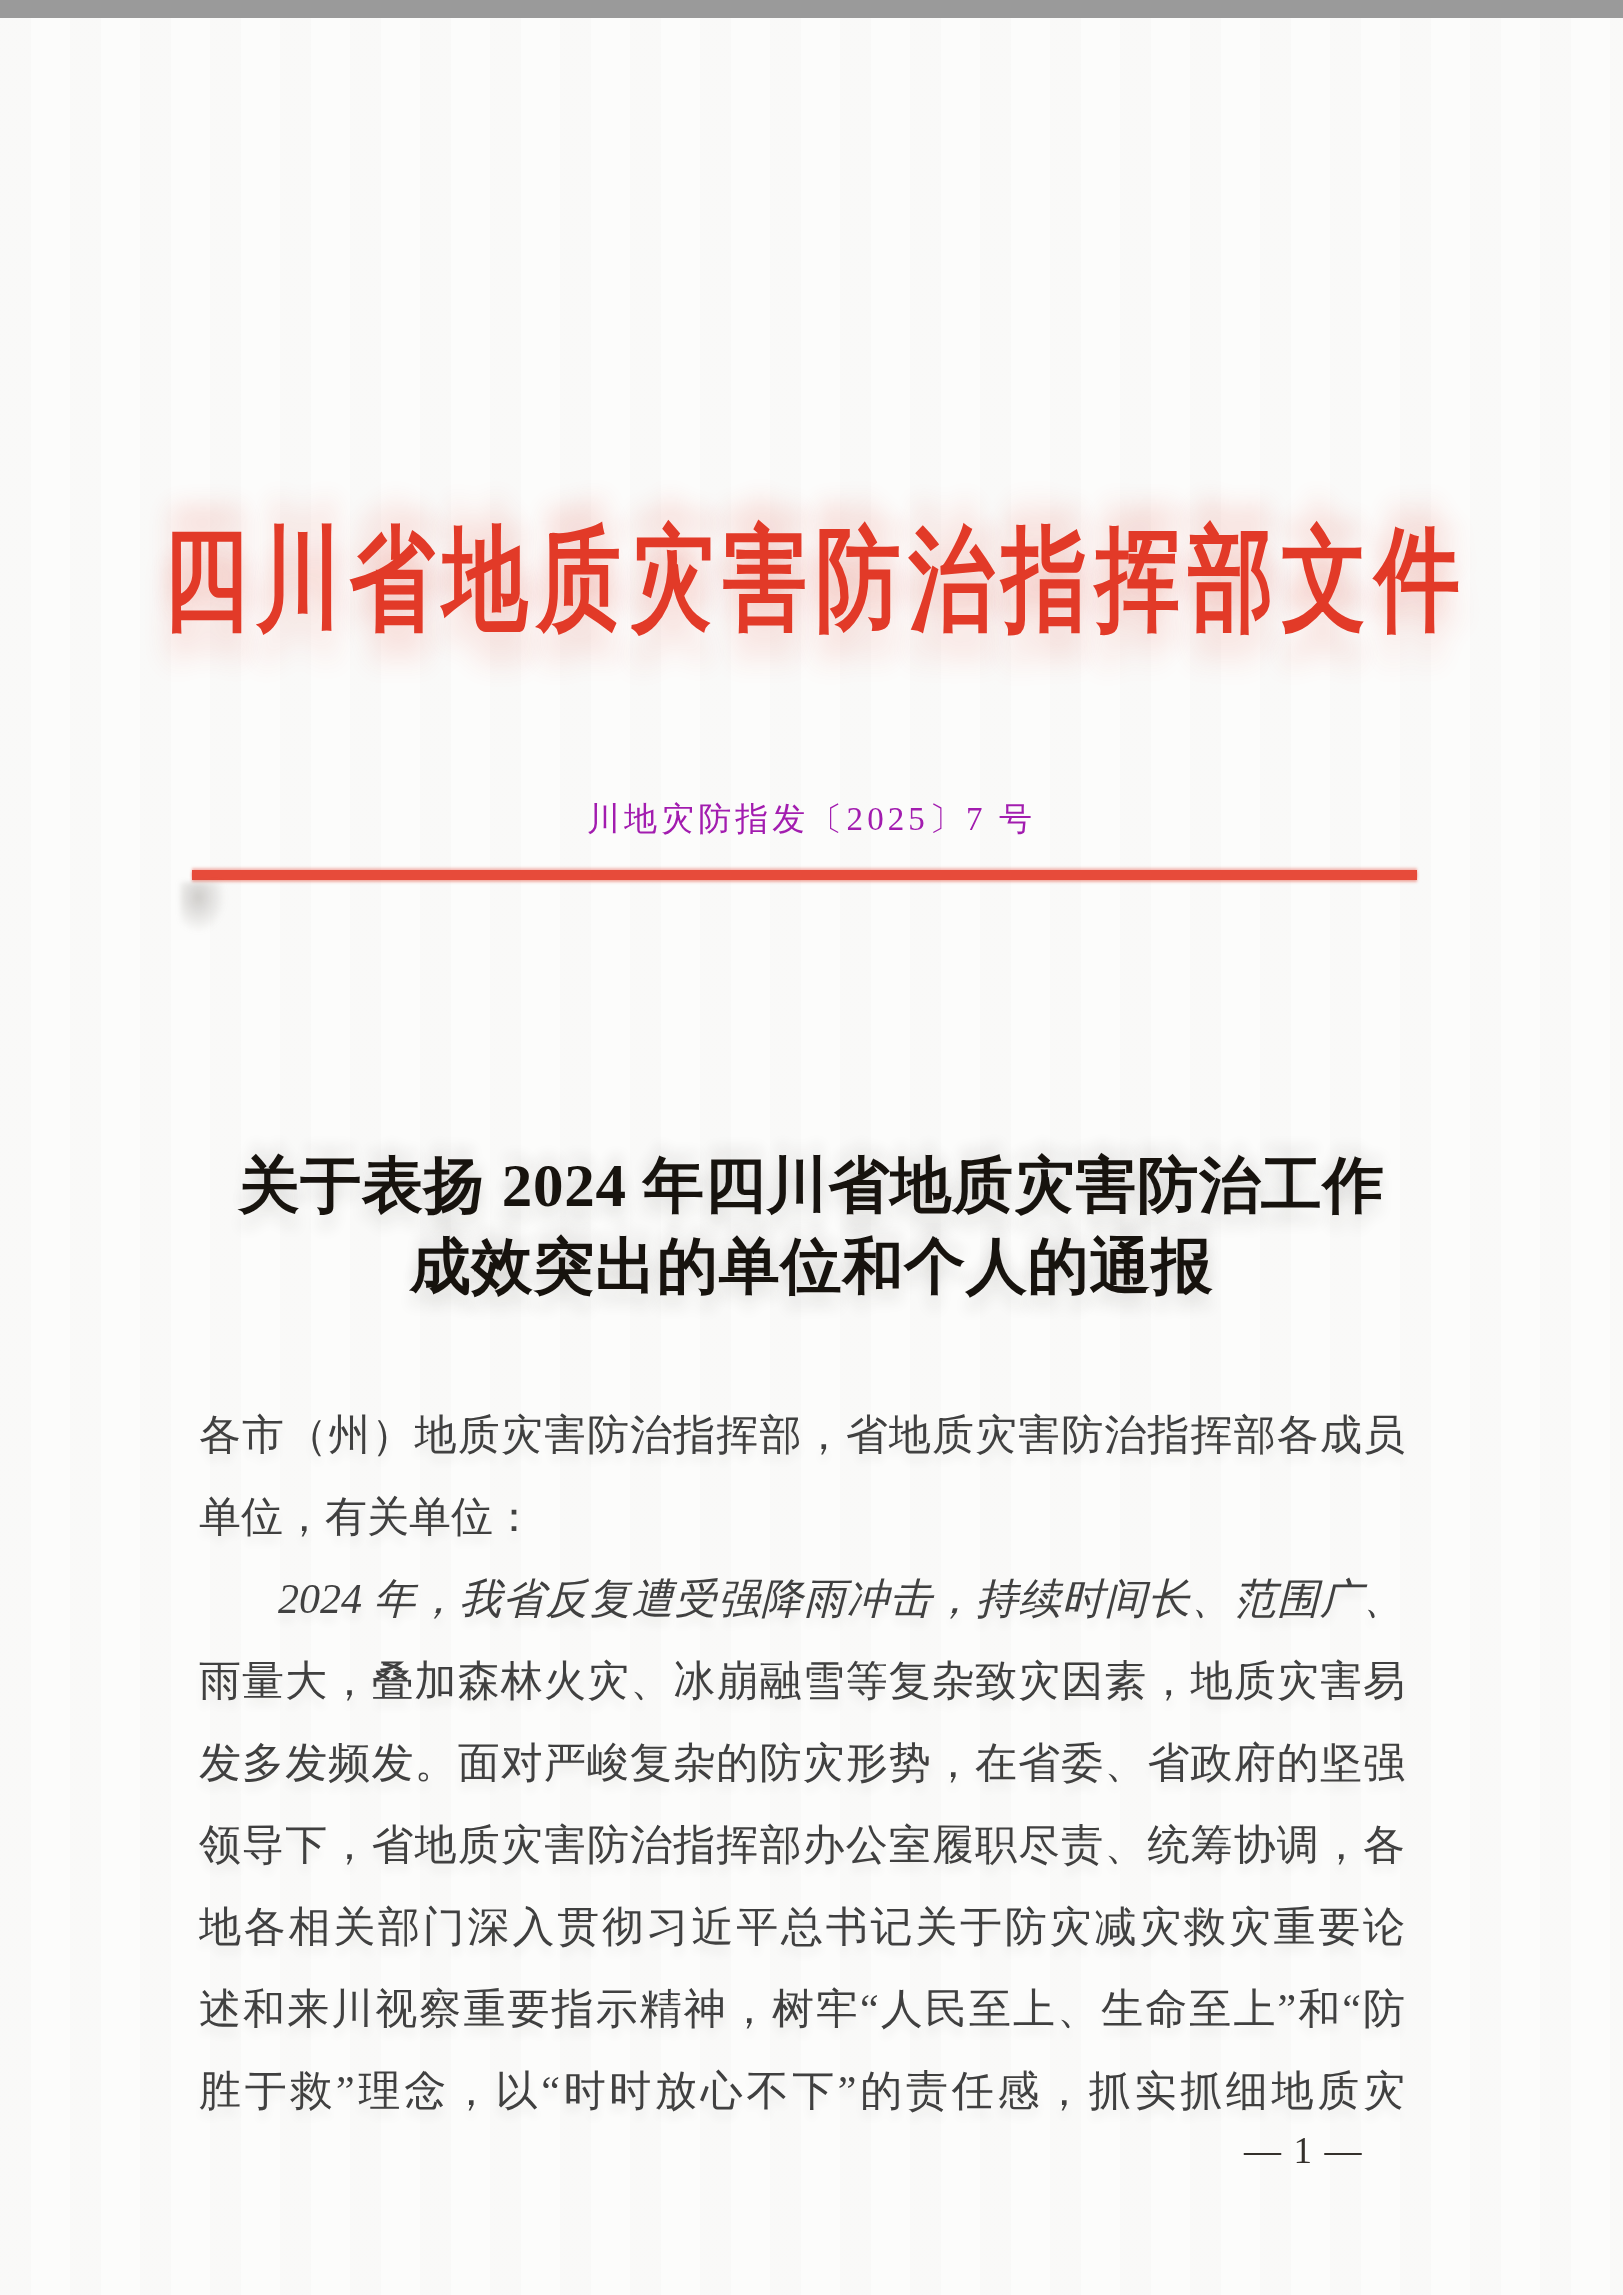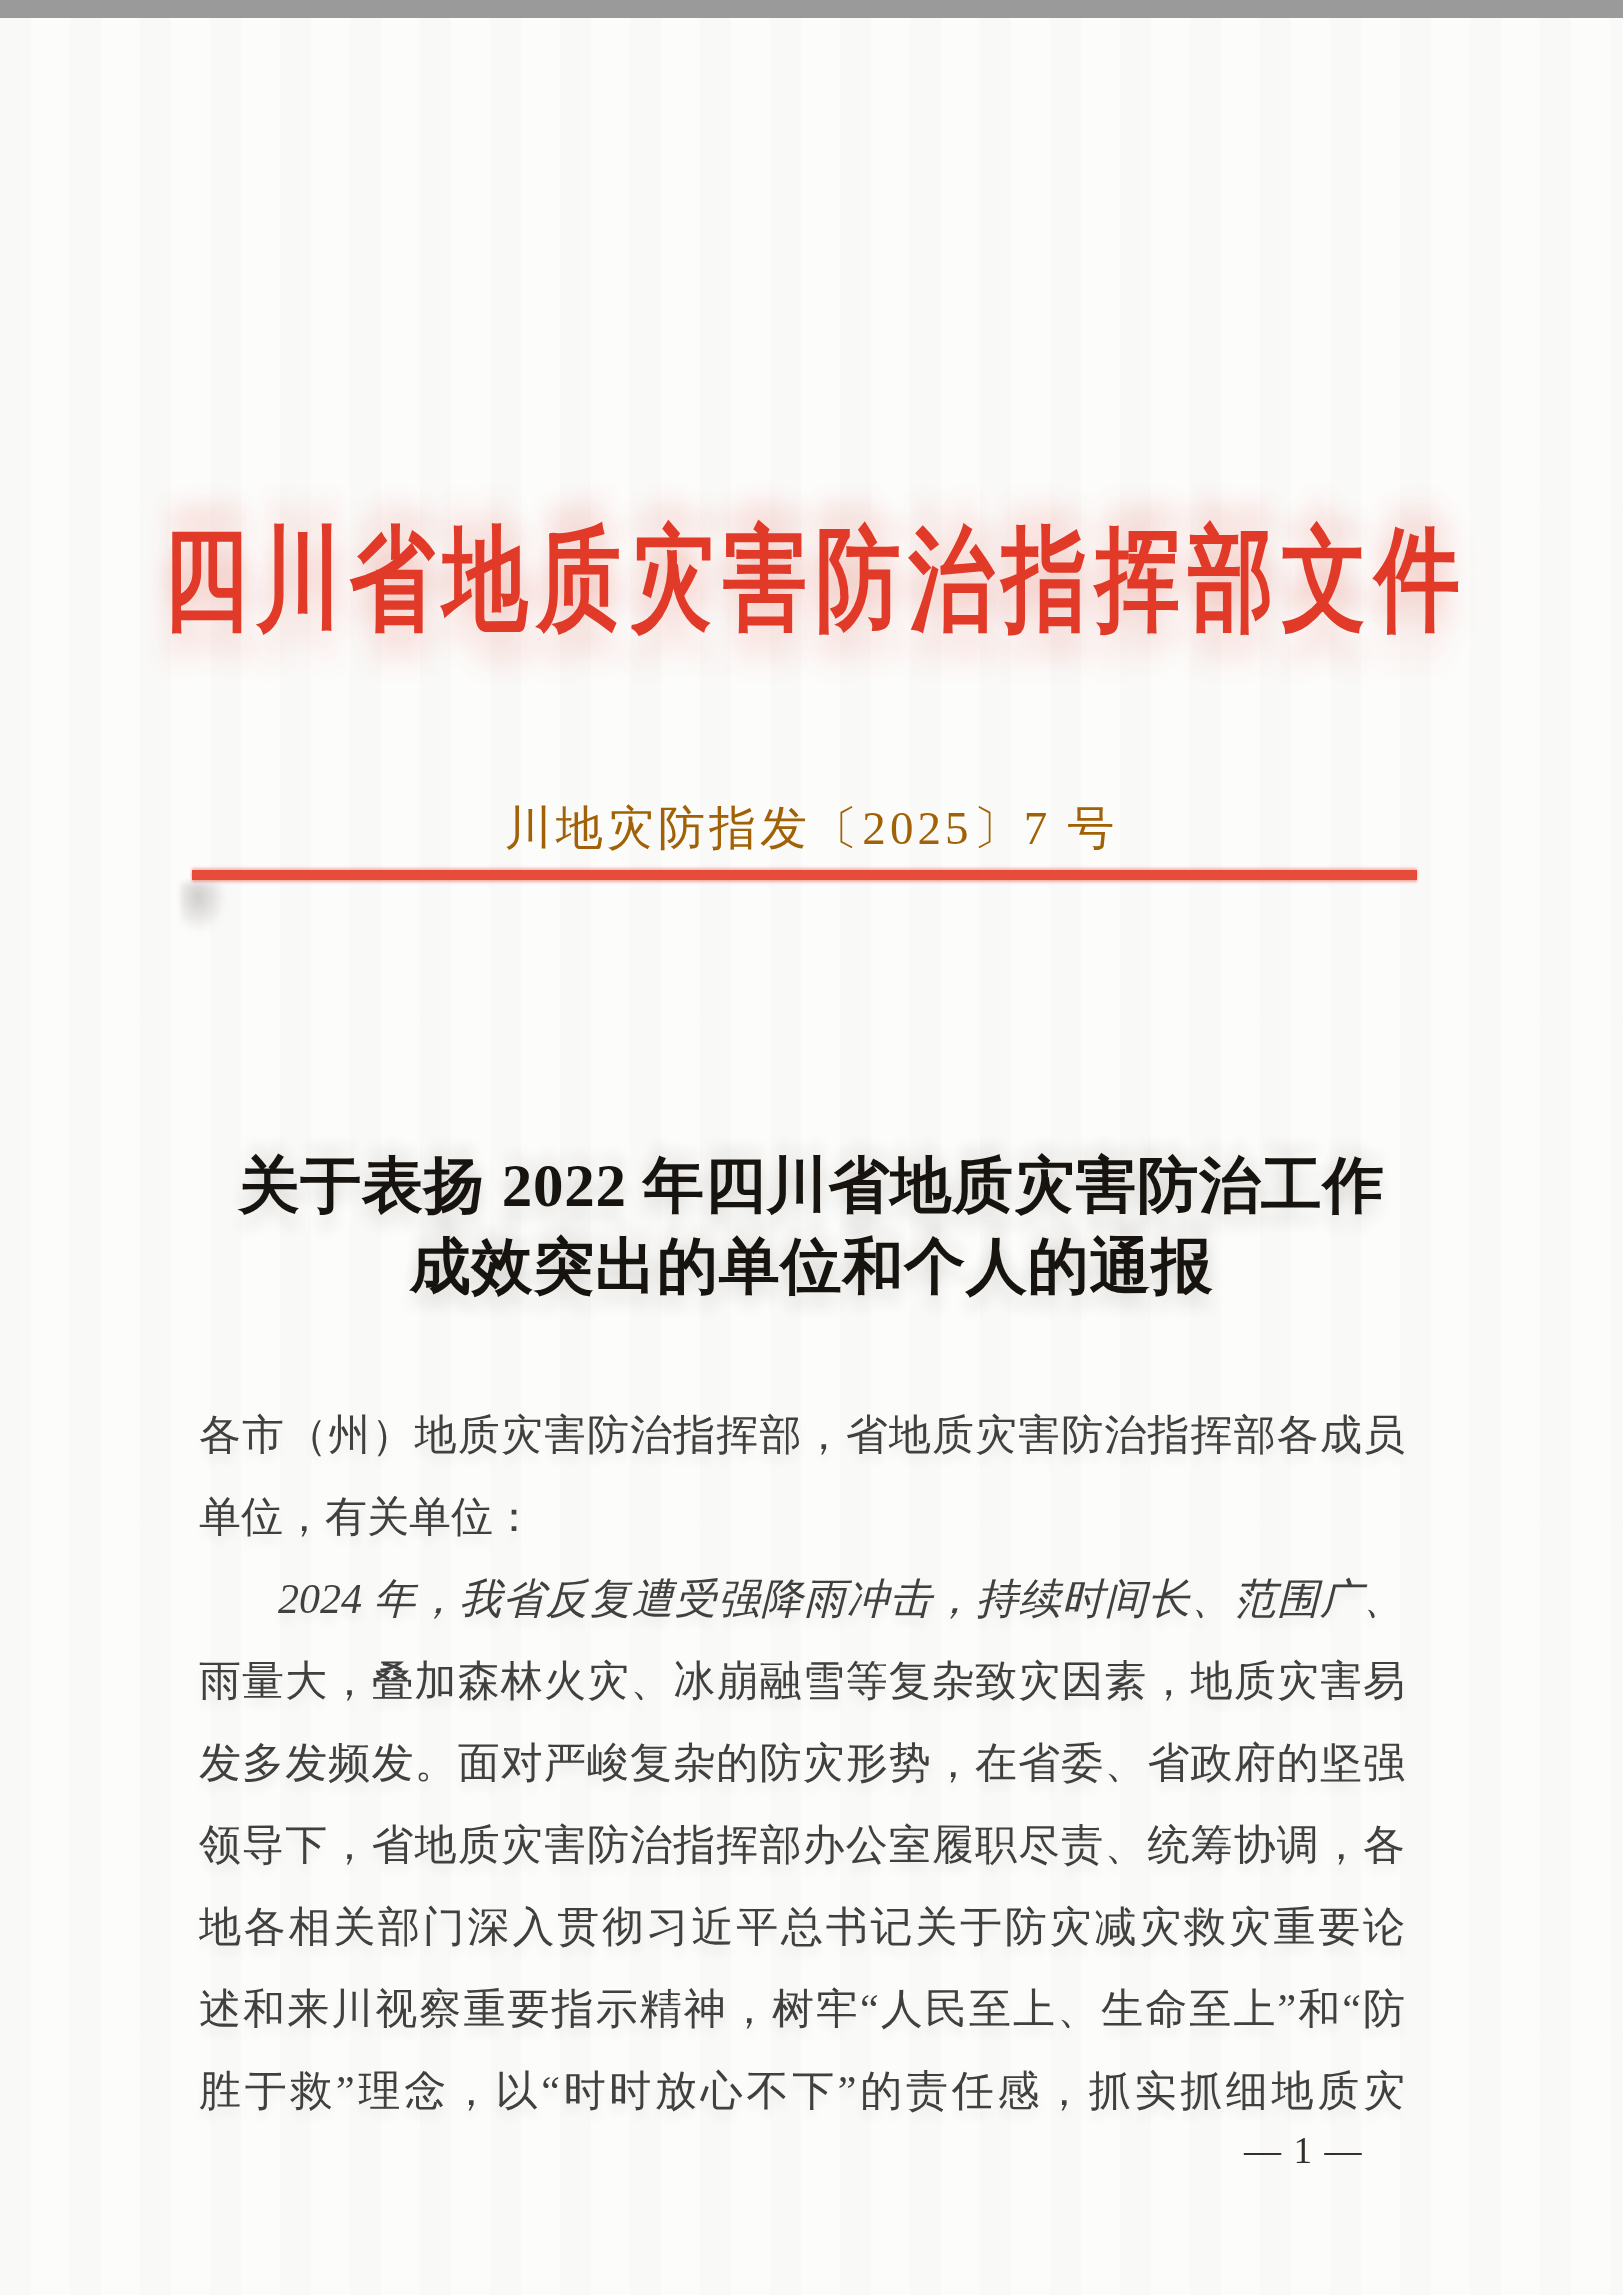--- a/index.html
+++ b/index.html
@@ -35,23 +35,23 @@
     color:#e23a28;
     transform:scaleY(1.33);
     transform-origin:center center;
     text-shadow:0 -18px 21px rgba(226,58,40,0.20), 0 21px 24.5px rgba(226,58,40,0.20);
     white-space:nowrap;
   }
   .doc-number{
     position:absolute;
     top:779px;left:0;width:100%;
     text-align:center;
-    font-size:47px;
+    font-size:33px;
     letter-spacing:4.1px;
-    color:#a16207;
+    color:#a21caf;
   }
   .red-line{
     position:absolute;
     left:192px;top:852px;
     width:1225px;height:9.8px;
     background:#e74b3a;
     box-shadow:0 1.6px 2.5px rgba(231,75,58,0.45), 0 -1.6px 2.5px rgba(231,75,58,0.35);
   }
   .smudge{
     position:absolute;
@@ -111,21 +111,21 @@
 <div class="page">
   <div class="streaks"></div>
 
   <div class="red-header">四川省地质灾害防治指挥部文件</div>
 
   <div class="doc-number">川地灾防指发〔2025〕7 号</div>
 
   <div class="red-line"></div>
   <div class="smudge"></div>
 
-  <div class="doc-title-line l2">关于表扬 2022 年四川省地质灾害防治工作</div>
+  <div class="doc-title-line l2">关于表扬 2024 年四川省地质灾害防治工作</div>
   <div class="doc-title-line l3">成效突出的单位和个人的通报</div>
 
   <div class="body-block">
     <div class="body-line">各市（州）地质灾害防治指挥部，省地质灾害防治指挥部各成员</div>
     <div class="body-line short">单位，有关单位：</div>
     <div class="body-line indent">2024 年，我省反复遭受强降雨冲击，持续时间长、范围广、</div>
     <div class="body-line">雨量大，叠加森林火灾、冰崩融雪等复杂致灾因素，地质灾害易</div>
     <div class="body-line">发多发频发。面对严峻复杂的防灾形势，在省委、省政府的坚强</div>
     <div class="body-line">领导下，省地质灾害防治指挥部办公室履职尽责、统筹协调，各</div>
     <div class="body-line">地各相关部门深入贯彻习近平总书记关于防灾减灾救灾重要论</div>

